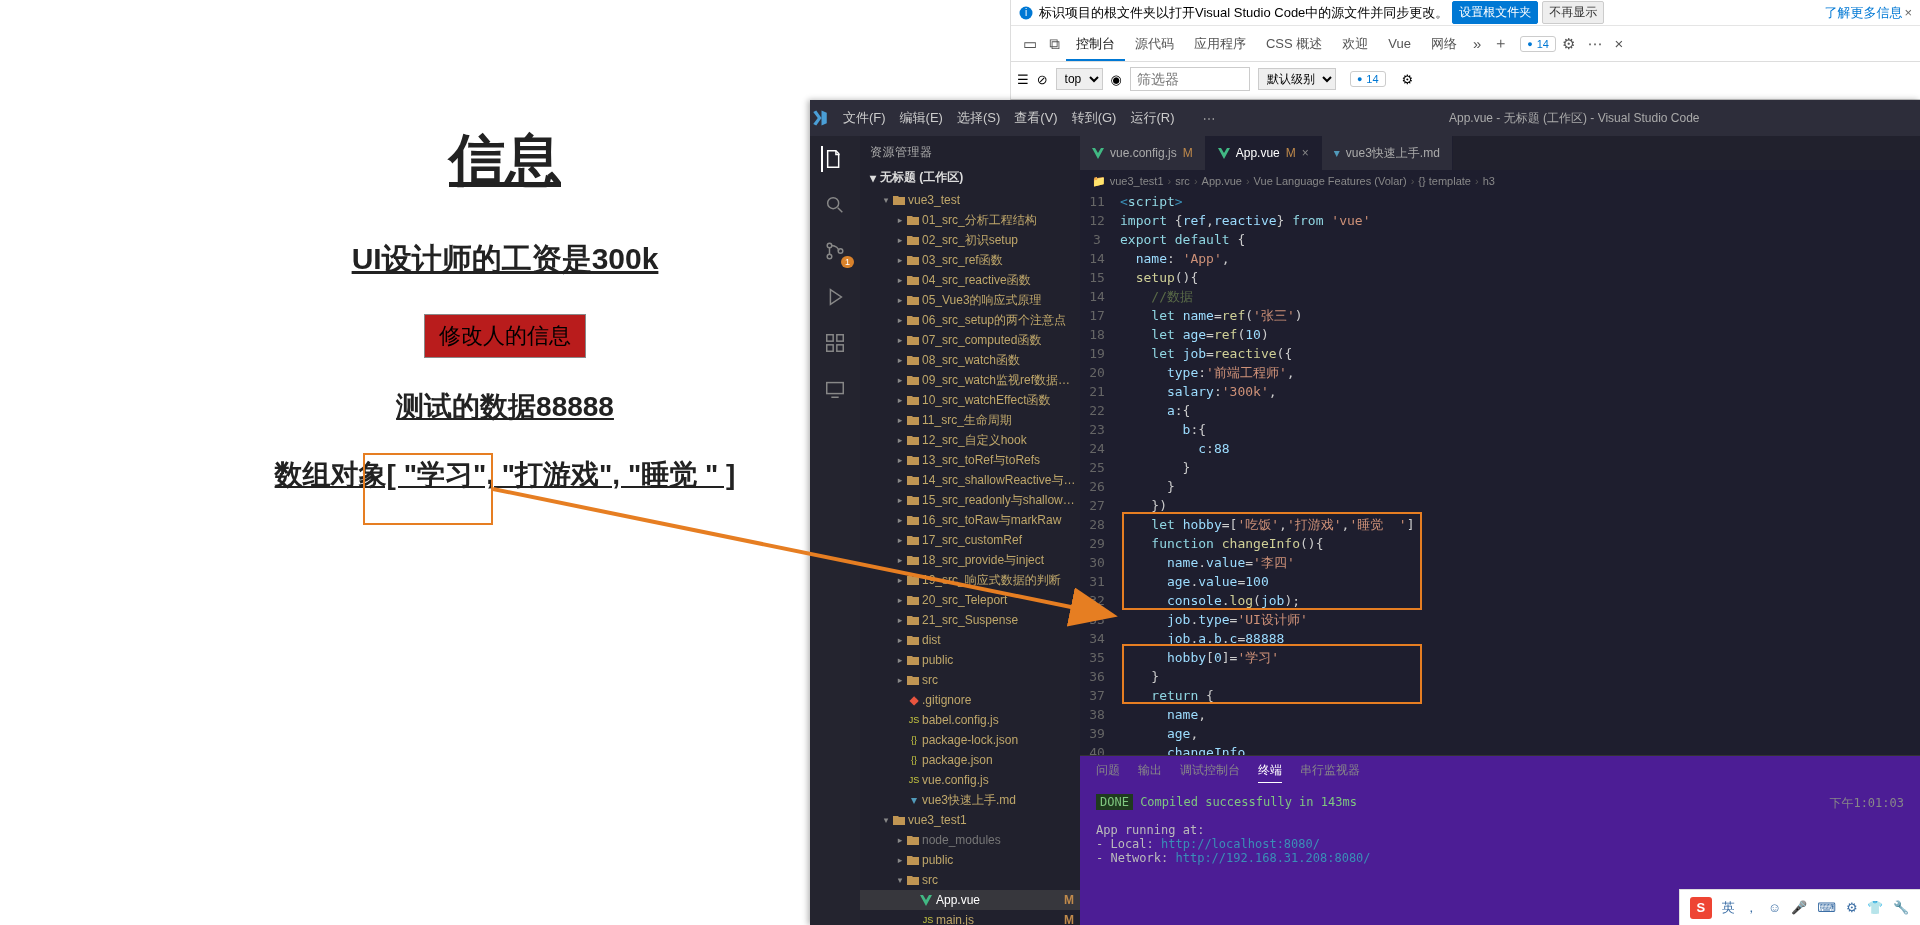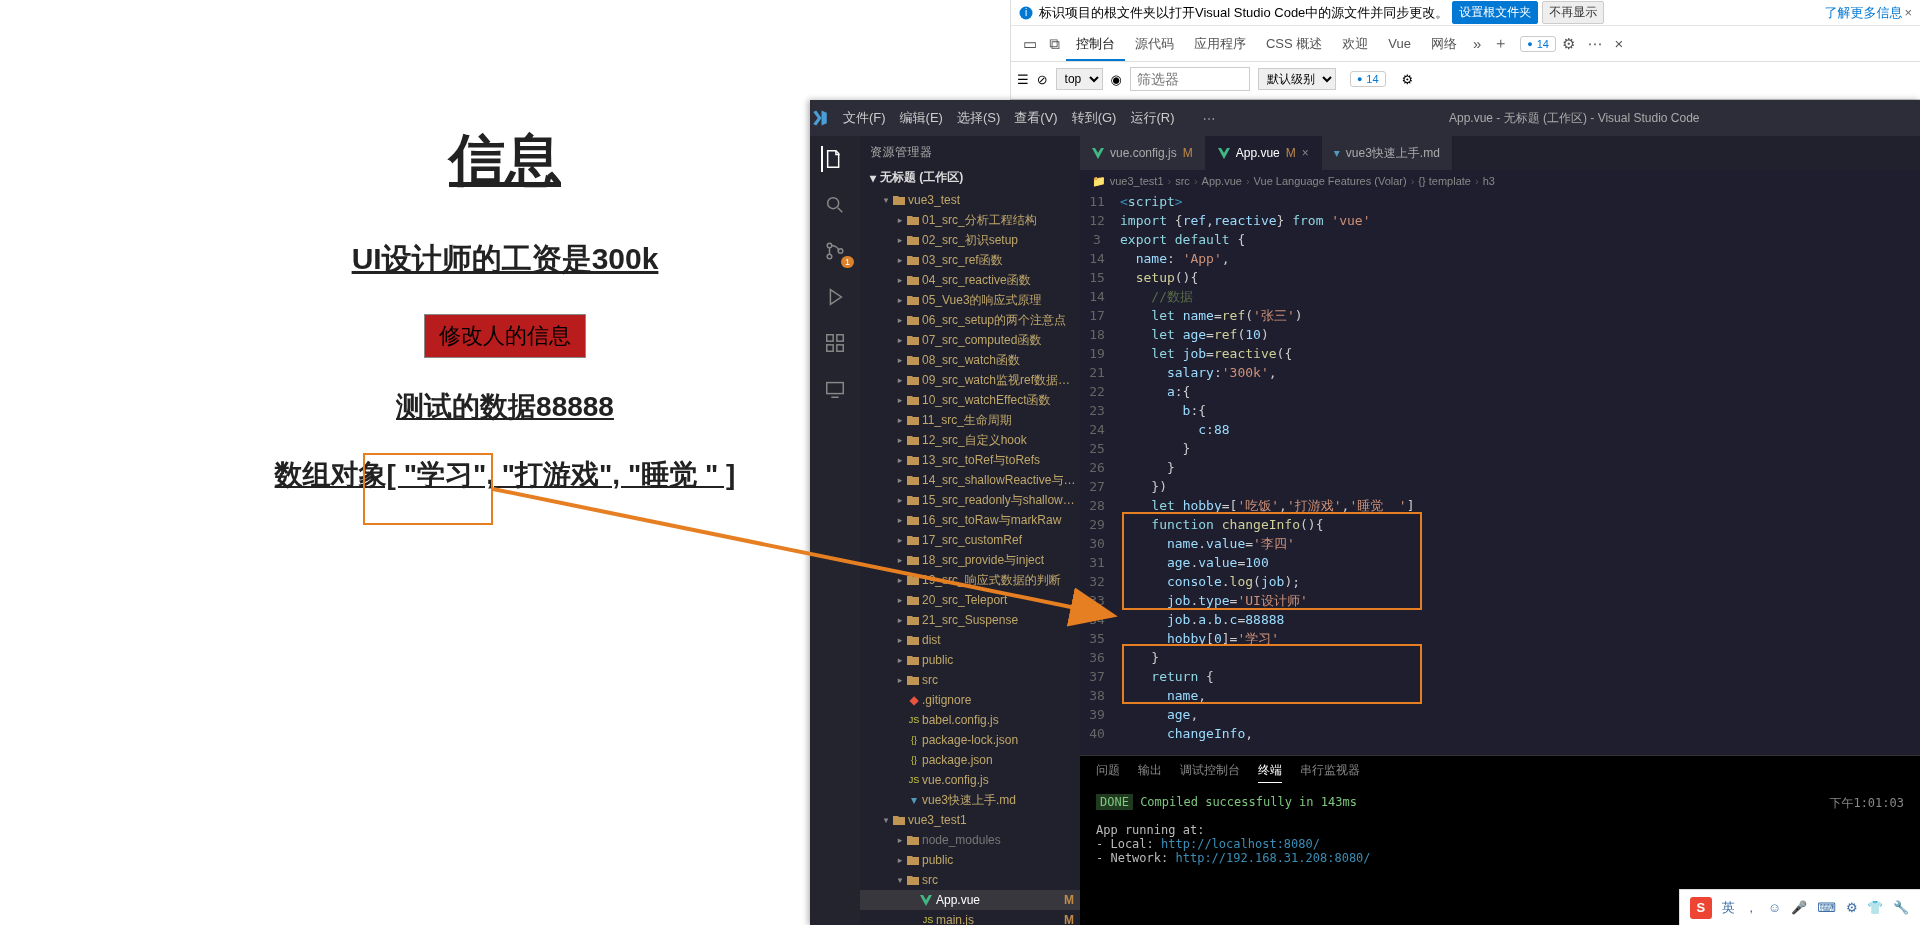--- a/index.html
+++ b/index.html
@@ -72,21 +72,21 @@
   .ln{width:34px;text-align:center;color:#666;padding-right:12px;user-select:none;}
   .txt{color:#c9d1d9;}
   .kw{color:#91d7e3;}
   .kw2{color:#3a8fb7;}
   .str{color:#ce9178;}
   .fn{color:#d0d097;}
   .pr{color:#9cdcfe;}
   .cm{color:#5a6b48;}
   .op{color:#ccc;}
   .hlbox{position:absolute;border:2px solid #e67e22;pointer-events:none;}
-  .term{height:170px;border-top:1px solid #333;background:#000000;display:flex;flex-direction:column;}
+  .term{height:170px;border-top:1px solid #333;background:#4c1d95;display:flex;flex-direction:column;}
   .term-tabs{display:flex;gap:18px;padding:6px 16px;font-size:12px;color:#888;}
   .term-tabs .tt{cursor:pointer;}
   .term-tabs .tt.active{color:#fff;border-bottom:1px solid #fff;padding-bottom:3px;}
   .term-body{flex:1;padding:6px 16px;font-family:Consolas,monospace;font-size:12px;color:#bbb;overflow:hidden;}
   .done{background:#1f3a1f;color:#7fc77f;padding:1px 4px;}
   .time{float:right;color:#888;}
   .url{color:#3a8fb7;}
   
   .arrow-svg{position:absolute;left:0;top:0;pointer-events:none;}
   
@@ -565,20 +565,21 @@
           <div class="code-inner" id="code">
               <div class="cl"><span class="ln">11</span><span class="txt"><span class="kw2">&lt;</span><span class="kw">script</span><span class="kw2">&gt;</span></span></div>
               <div class="cl"><span class="ln">12</span><span class="txt"><span class="kw">import </span><span class="op">{</span><span class="pr">ref</span><span class="op">,</span><span class="pr">reactive</span><span class="op">} </span><span class="kw">from </span><span class="str">'vue'</span></span></div>
               <div class="cl"><span class="ln">3</span><span class="txt"><span class="kw">export default </span><span class="op">{</span></span></div>
               <div class="cl"><span class="ln">14</span><span class="txt"><span class="pr">  name</span><span class="op">: </span><span class="str">'App'</span><span class="op">,</span></span></div>
               <div class="cl"><span class="ln">15</span><span class="txt"><span class="fn">  setup</span><span class="op">(){</span></span></div>
               <div class="cl"><span class="ln">14</span><span class="txt"><span class="cm">    //数据</span></span></div>
               <div class="cl"><span class="ln">17</span><span class="txt"><span class="kw">    let </span><span class="pr">name</span><span class="op">=</span><span class="fn">ref</span><span class="op">(</span><span class="str">'张三'</span><span class="op">)</span></span></div>
               <div class="cl"><span class="ln">18</span><span class="txt"><span class="kw">    let </span><span class="pr">age</span><span class="op">=</span><span class="fn">ref</span><span class="op">(</span><span class="pr">10</span><span class="op">)</span></span></div>
               <div class="cl"><span class="ln">19</span><span class="txt"><span class="kw">    let </span><span class="pr">job</span><span class="op">=</span><span class="fn">reactive</span><span class="op">({</span></span></div>
+              <div class="cl"><span class="ln">20</span><span class="txt"><span class="pr">      type</span><span class="op">:</span><span class="str">'前端工程师'</span><span class="op">,</span></span></div>
               <div class="cl"><span class="ln">21</span><span class="txt"><span class="pr">      salary</span><span class="op">:</span><span class="str">'300k'</span><span class="op">,</span></span></div>
               <div class="cl"><span class="ln">22</span><span class="txt"><span class="pr">      a</span><span class="op">:{</span></span></div>
               <div class="cl"><span class="ln">23</span><span class="txt"><span class="pr">        b</span><span class="op">:{</span></span></div>
               <div class="cl"><span class="ln">24</span><span class="txt"><span class="pr">          c</span><span class="op">:</span><span class="pr">88</span></span></div>
               <div class="cl"><span class="ln">25</span><span class="txt"><span class="op">        }</span></span></div>
               <div class="cl"><span class="ln">26</span><span class="txt"><span class="op">      }</span></span></div>
               <div class="cl"><span class="ln">27</span><span class="txt"><span class="op">    })</span></span></div>
               <div class="cl"><span class="ln">28</span><span class="txt"><span class="kw">    let </span><span class="pr">hobby</span><span class="op">=[</span><span class="str">'吃饭'</span><span class="op">,</span><span class="str">'打游戏'</span><span class="op">,</span><span class="str">'睡觉  '</span><span class="op">]</span></span></div>
               <div class="cl"><span class="ln">29</span><span class="txt"><span class="kw">    function </span><span class="fn">changeInfo</span><span class="op">(){</span></span></div>
               <div class="cl"><span class="ln">30</span><span class="txt"><span class="pr">      name</span><span class="op">.</span><span class="pr">value</span><span class="op">=</span><span class="str">'李四'</span></span></div>

